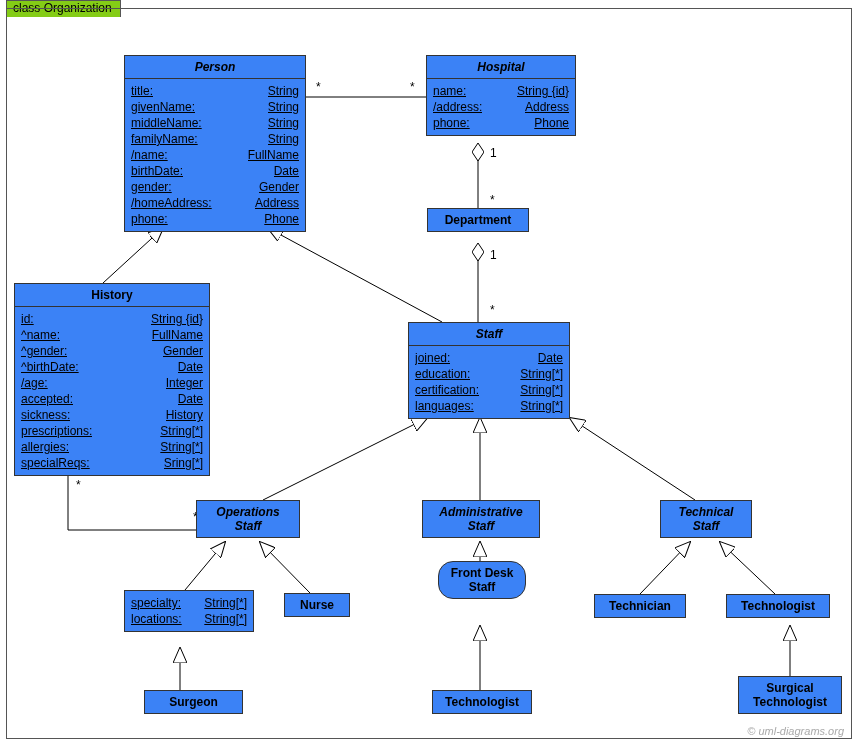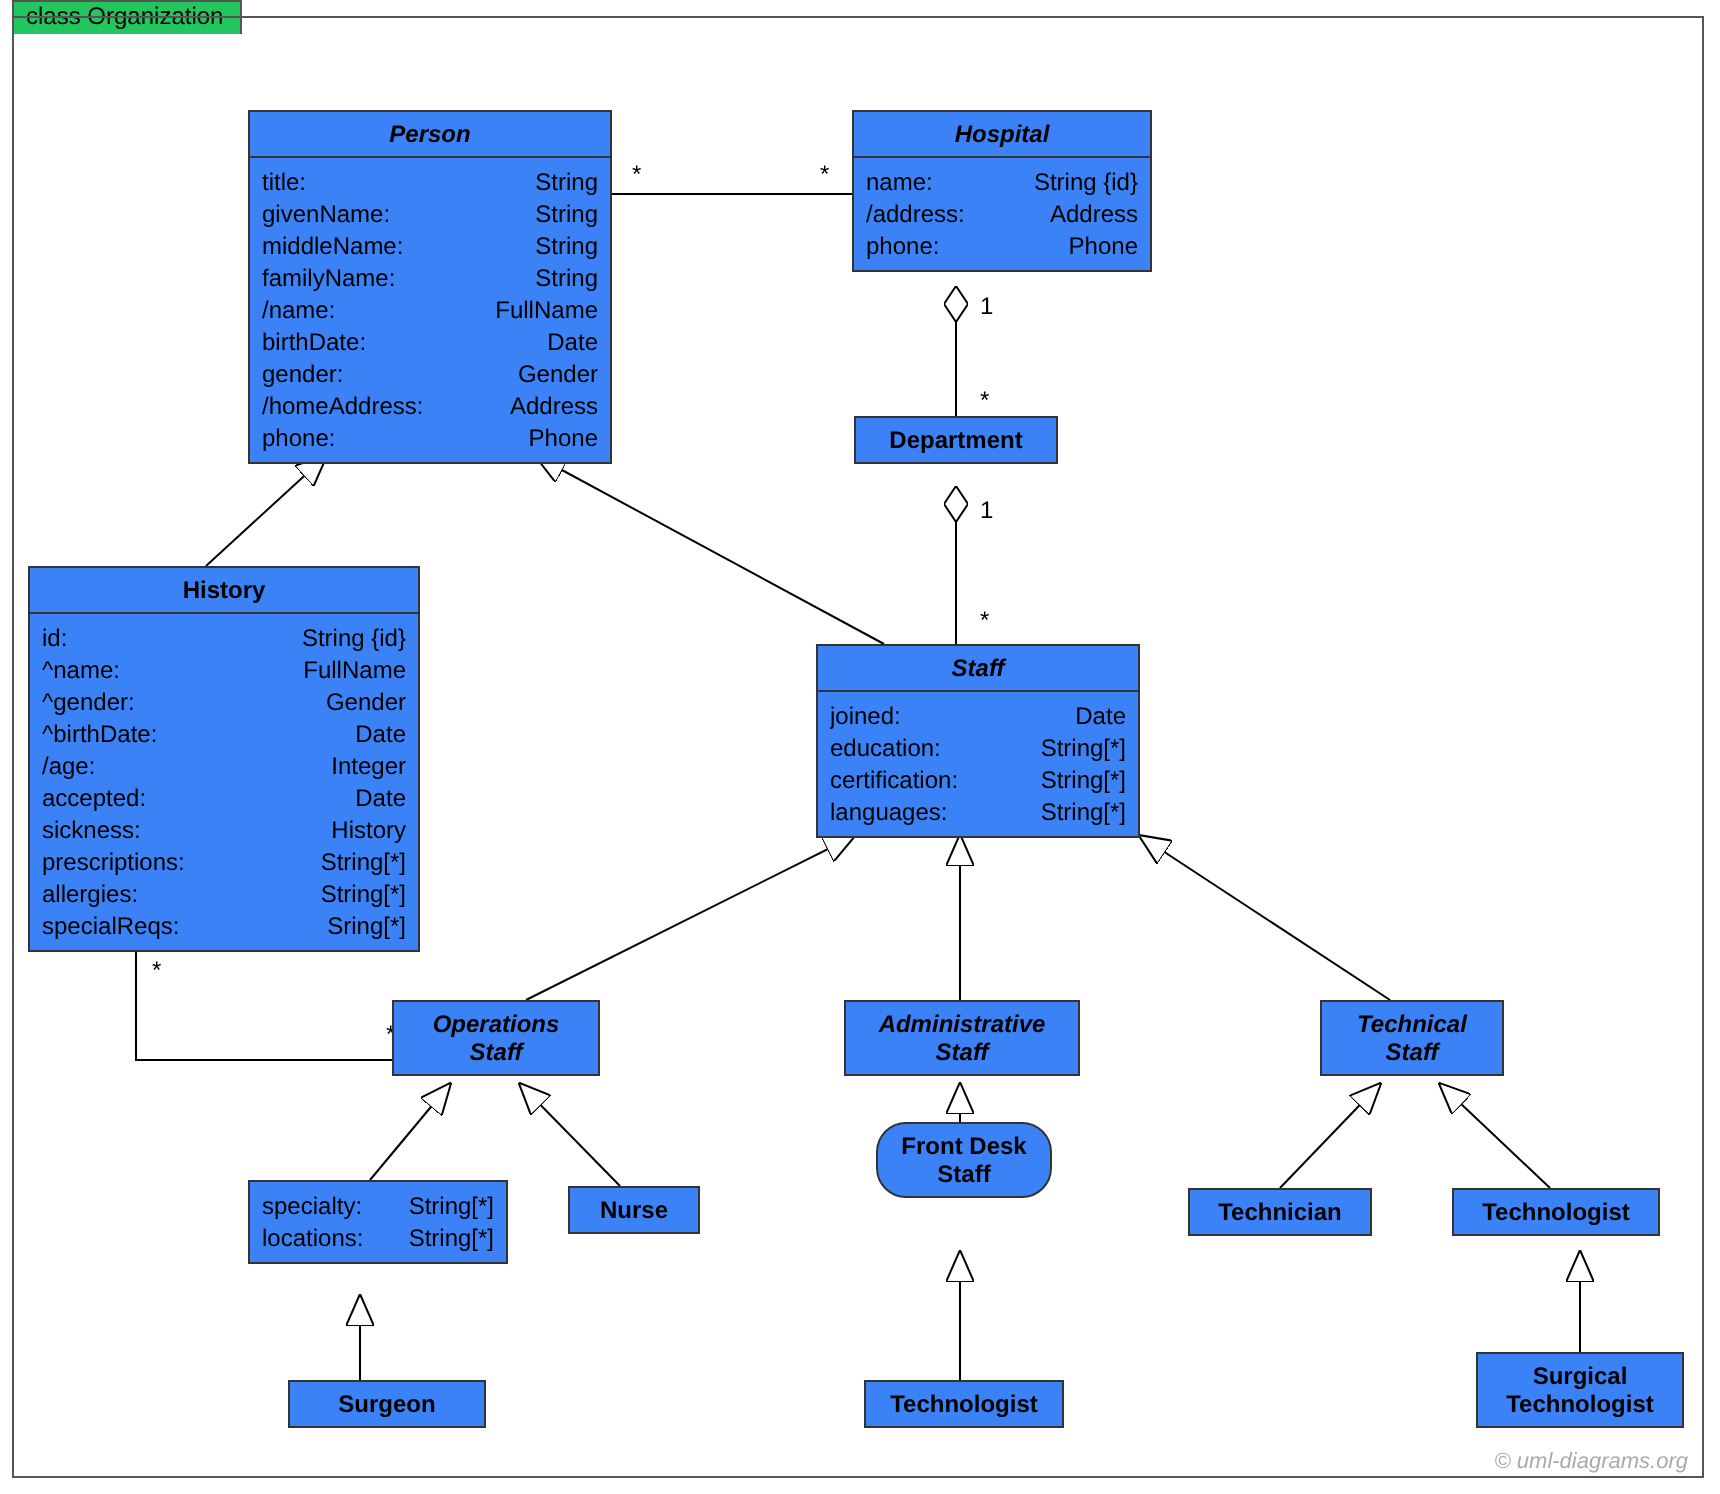--- a/index.html
+++ b/index.html
@@ -23,21 +23,21 @@
     box-sizing: border-box;
   }
   .outer-tab {
     position: absolute;
     left: 6px; top: 0px;
     height: 16px;
     padding: 0 8px 0 6px;
     border-top: 1px solid #555;
     border-left: 1px solid #555;
     border-right: 1px solid #555;
-    background: #22c55e;
+    background: #84cc16;
     font-size: 12px;
     line-height: 14px;
   }
   .outer-tab::after {
     
     content: "";
   }
   .class-box {
     position: absolute;
     border: 1px solid #333;
@@ -48,20 +48,21 @@
     border-bottom: 1px solid #333;
     text-align: center;
     font-weight: bold;
     font-style: italic;
     padding: 4px 6px;
   }
   .class-title.plain { font-style: normal; }
   .class-body {
     padding: 4px 6px;
     line-height: 16px;
+    text-decoration: underline;
   }
   .attr-row {
     display: flex;
     justify-content: space-between;
     gap: 10px;
     white-space: nowrap;
   }
   .attr-row span { overflow: hidden; text-overflow: ellipsis; }
   svg.edges {
     position: absolute; left:0; top:0;

